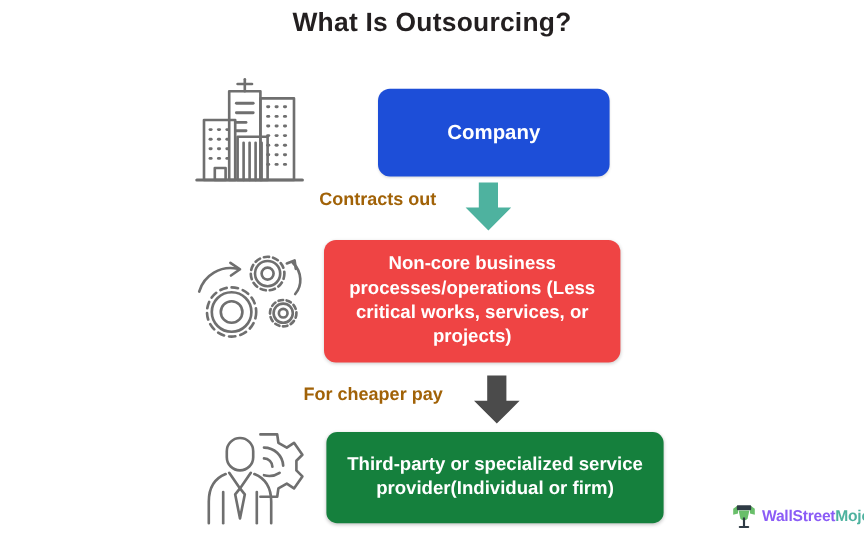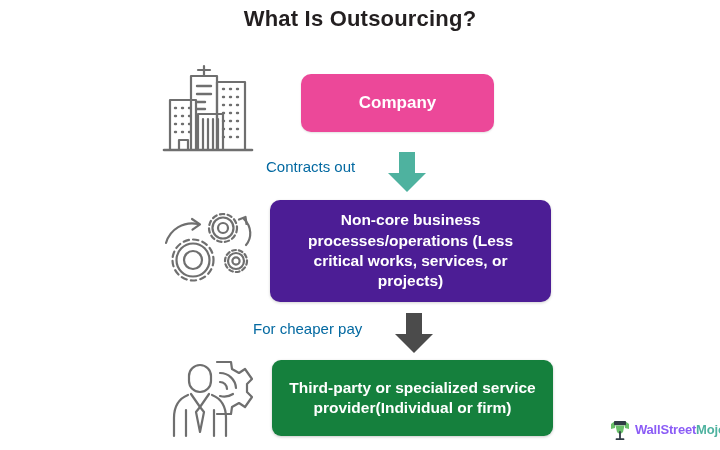--- a/index.html
+++ b/index.html
@@ -55,36 +55,36 @@
     align-items: center;
     justify-content: center;
     text-align: center;
     color: #ffffff;
     font-weight: bold;
     box-sizing: border-box;
     border-radius: 9px;
   }
 
   #box-company {
-    left: 301px;
+    left: 315px;
     top: 74px;
     width: 193px;
-    height: 58px;
-    background: #ec4899;
+    height: 73px;
+    background: #1d4ed8;
     font-size: 17px;
     border-radius: 10px;
     box-shadow: 0 1px 2px rgba(0,0,0,0.12);
   }
 
   #box-noncore {
     left: 270px;
     top: 200px;
-    width: 281px;
+    width: 247px;
     height: 102px;
-    background: #4c1d95;
+    background: #ef4444;
     font-size: 15.5px;
     line-height: 1.32;
     padding: 4px 14px;
     border-radius: 10px;
     box-shadow: 0 1px 3px rgba(0,0,0,0.18);
   }
 
   #box-provider {
     left: 272px;
     top: 360px;
@@ -97,22 +97,22 @@
     border-radius: 9px;
     box-shadow: 0 1px 3px rgba(0,0,0,0.22);
   }
 
   .box-text { display: block; width: 100%; }
 
   
   .connector-label {
     position: absolute;
     font-size: 15px;
-    font-weight: normal;
-    color: #0369a1;
+    font-weight: bold;
+    color: #a16207;
     white-space: nowrap;
   }
   #label-contracts { left: 266px; top: 158px; }
   #label-cheaper   { left: 253px; top: 320px; }
 
   
   .arrow {
     position: absolute;
   }
   #arrow-one { left: 385px; top: 150px; width: 44px; height: 44px; }

